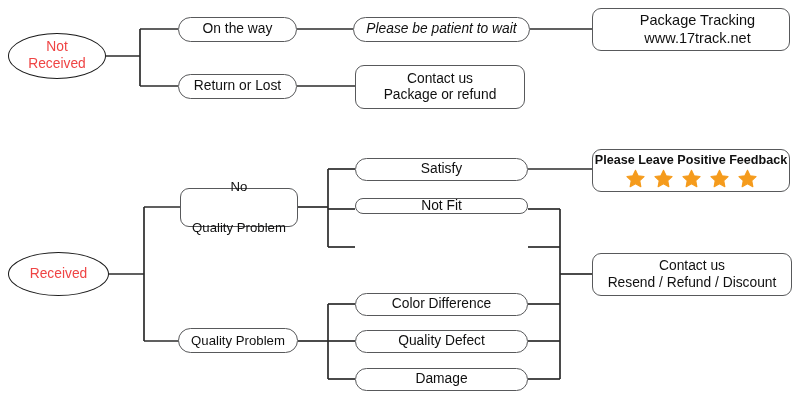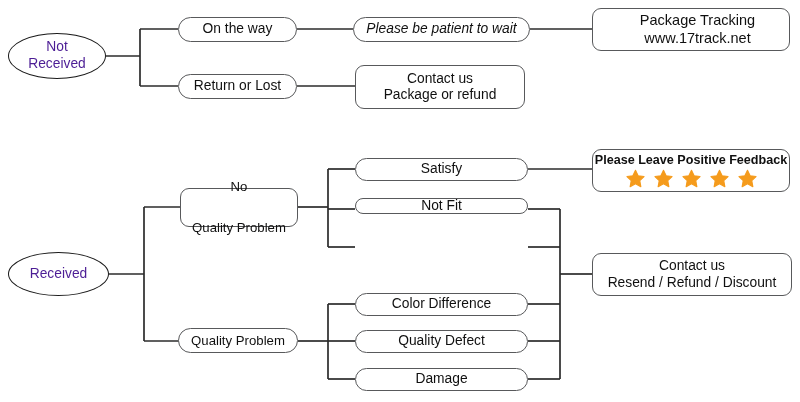--- a/index.html
+++ b/index.html
@@ -48,21 +48,21 @@
     position: absolute;
     box-sizing: border-box;
     display: flex;
     flex-direction: column;
     align-items: center;
     justify-content: center;
     text-align: center;
     background: #ffffff;
     border: 1.4px solid #1a1a1a;
     border-radius: 50%;
-    color: #4c1d95;
+    color: #ef4444;
     line-height: 1.2;
     z-index: 5;
   }
   .ln {
     display: block;
     white-space: nowrap;
   }
   .t15 { font-size: 14.5px; }
   .t14 { font-size: 13.8px; }
   .t13 { font-size: 13.2px; }

